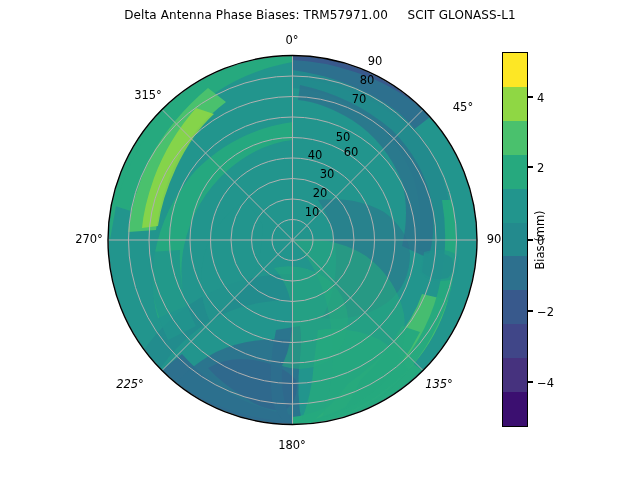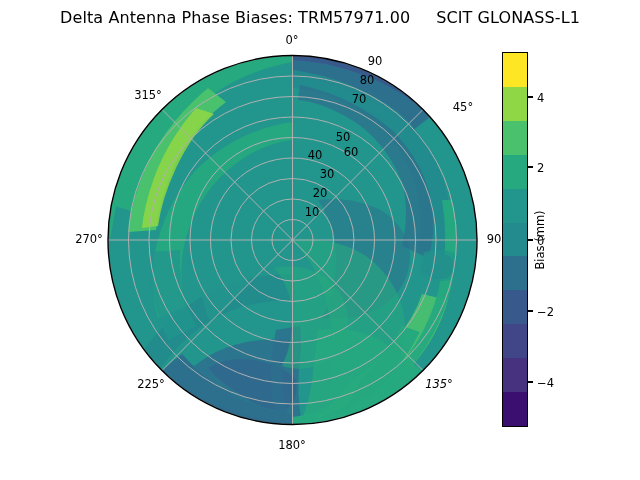--- a/index.html
+++ b/index.html
@@ -6,21 +6,21 @@
   body{
     width:640px;height:480px;background:#ffffff;
     font-family:"DejaVu Sans","Liberation Sans",sans-serif;
     color:#000000;overflow:hidden;position:relative;
   }
   .figure{position:absolute;inset:0;}
 
   
   .title{
     position:absolute;left:0;top:8px;width:640px;
-    text-align:center;font-size:16px;color:#000;
+    text-align:center;font-size:12px;color:#000;
     letter-spacing:.1px;white-space:pre;
   }
 
   
   .polar-wrap{position:absolute;left:0;top:0;width:640px;height:480px;}
   .polar-svg{position:absolute;left:0;top:0;}
 
   
   .tick{
     position:absolute;font-size:11.5px;color:#000;
@@ -180,21 +180,21 @@
       </g>
 
       <circle cx="292.5" cy="240" r="184.5" fill="none" stroke="#000000" stroke-width="1.4"></circle>
     </svg>
 
     <div class="tick center" style="left:292px;top:41px;">0°</div>
     <div class="tick center" style="left:463px;top:96px;margin-top:12px;">45°</div>
     <div class="tick center" style="left:494px;top:240px;">90</div>
     <div class="tick center" style="left:439px;top:385px;font-style:italic;">135°</div>
     <div class="tick center" style="left:292px;top:446px;">180°</div>
-    <div class="tick center" style="left:151px;top:385px;">225°</div>
+    <div class="tick center" style="left:130px;top:385px;font-style:italic;">225°</div>
     <div class="tick center" style="left:89px;top:240px;">270°</div>
     <div class="tick center" style="left:148px;top:96px;">315°</div>
 
     <div class="tick center" style="left:312px;top:213px;">10</div>
     <div class="tick center" style="left:320px;top:194px;">20</div>
     <div class="tick center" style="left:327px;top:175px;">30</div>
     <div class="tick center" style="left:315px;top:156px;">40</div>
     <div class="tick center" style="left:343px;top:138px;">50</div>
     <div class="tick center" style="left:351px;top:109px;margin-top:44px;">60</div>
     <div class="tick center" style="left:359px;top:100px;">70</div>

